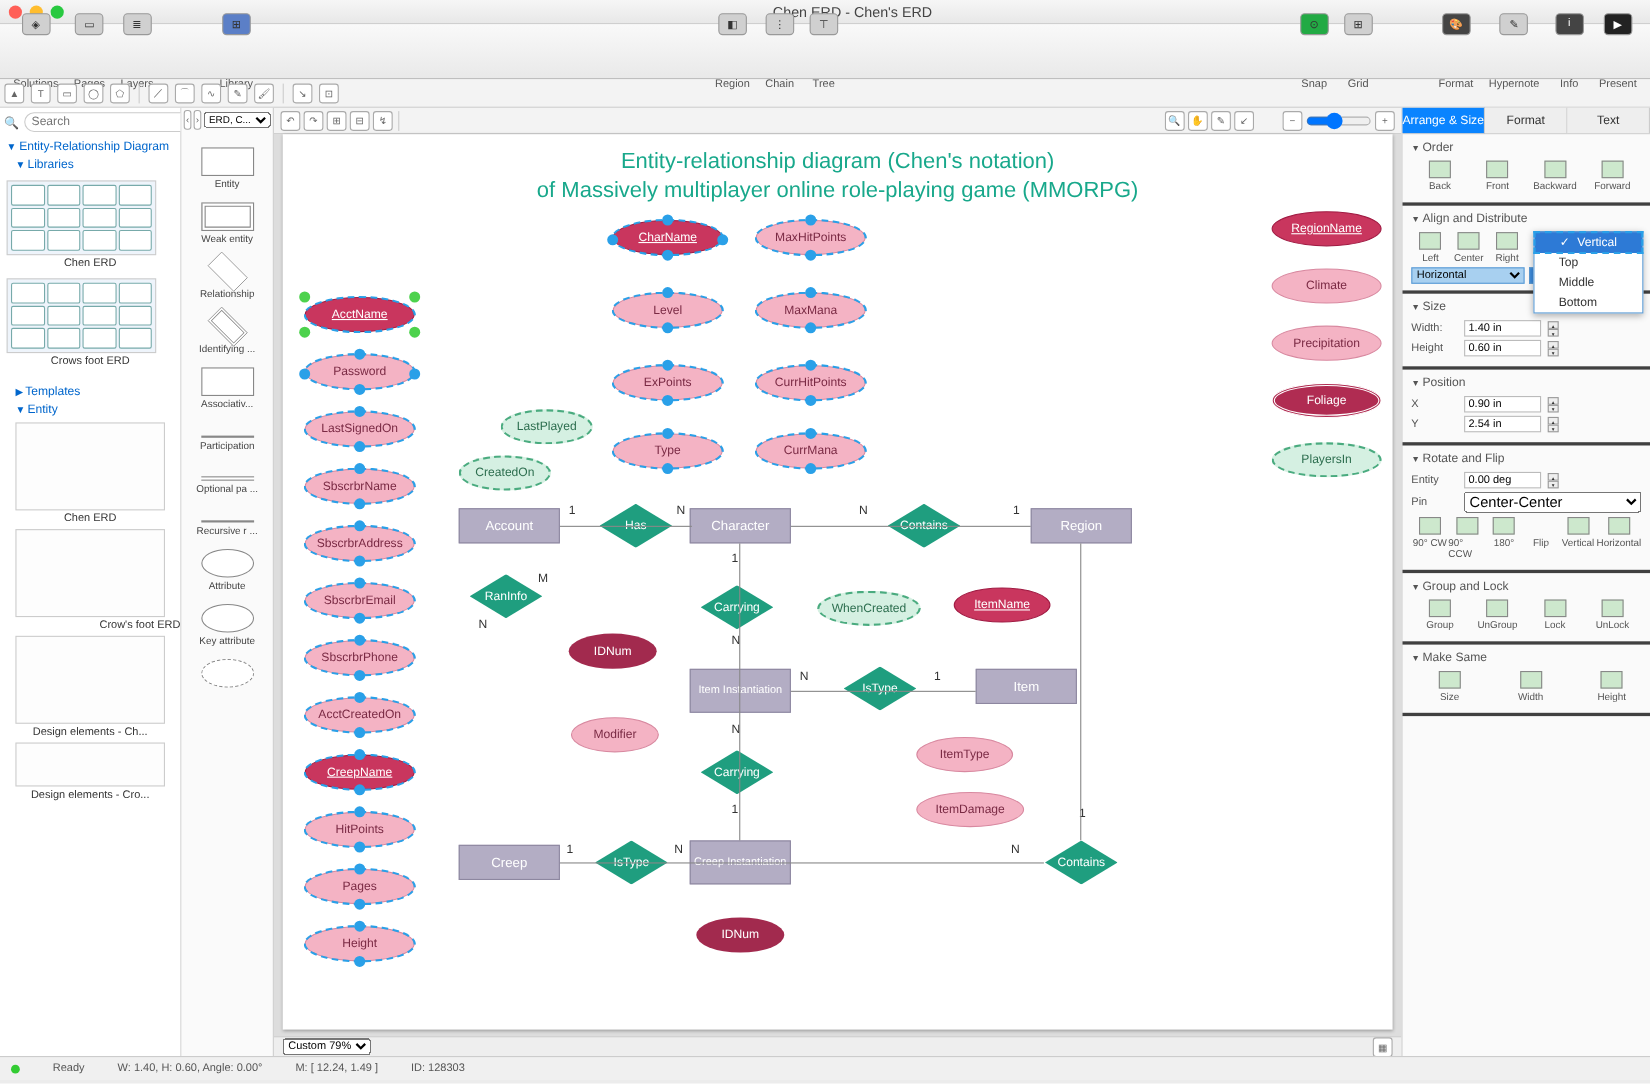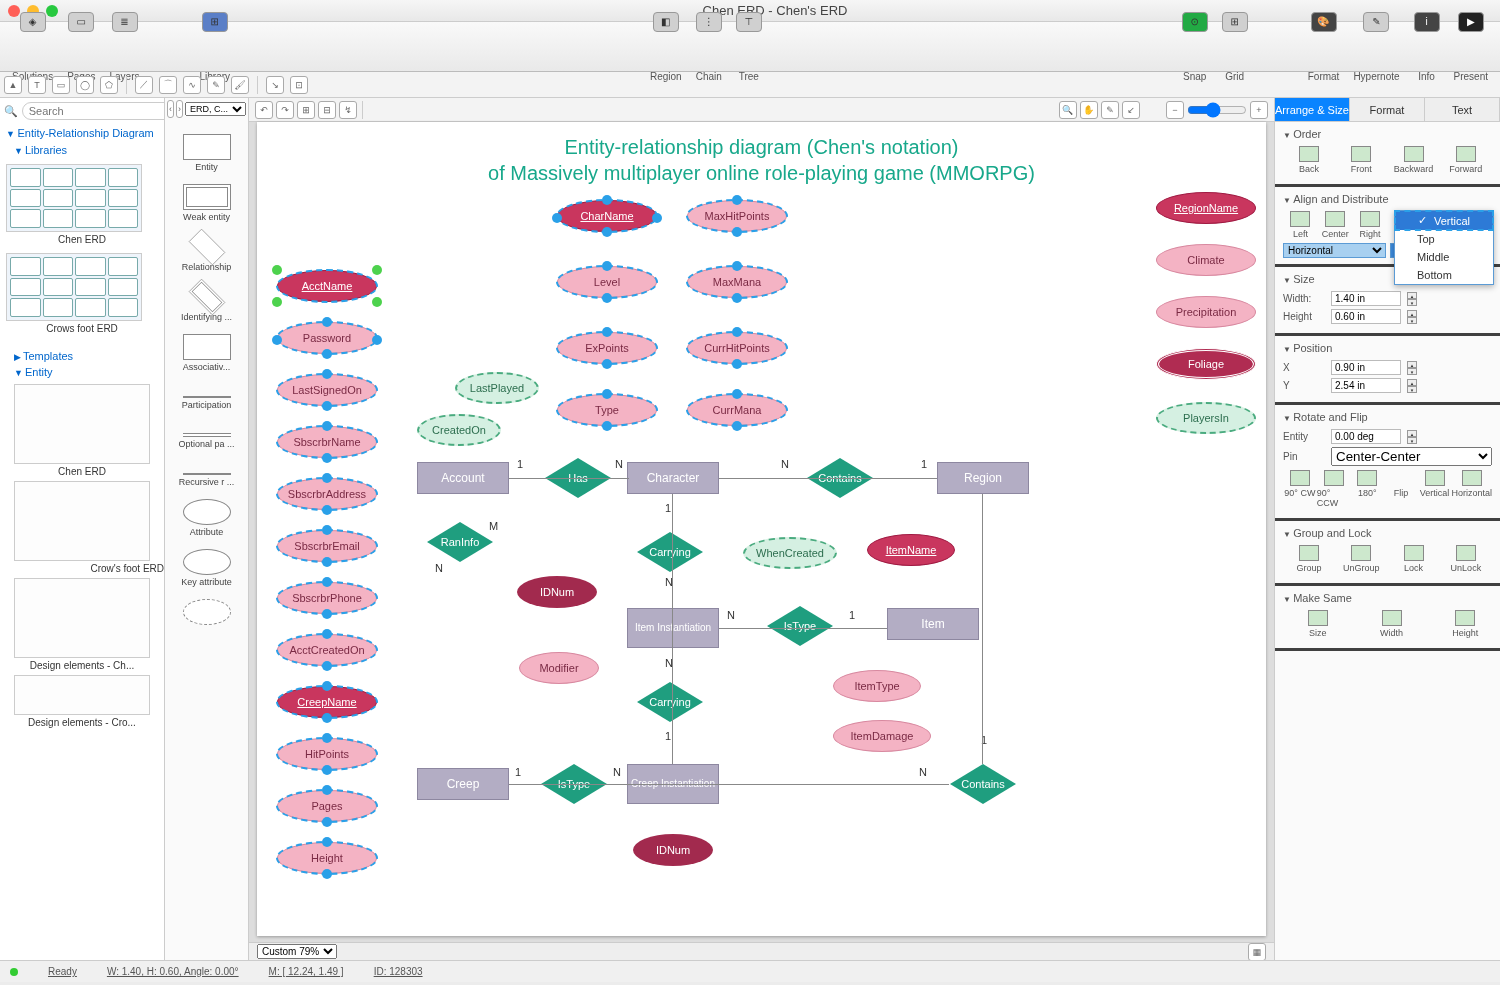--- a/index.html
+++ b/index.html
@@ -73,21 +73,21 @@
 .iconrow { display:flex; gap:0px; justify-content:space-around; margin:4px 0; }
 .ricon { display:flex; flex-direction:column; align-items:center; gap:2px; cursor:pointer; flex:1; }
 .ricon .ibox { width:20px; height:16px; border:1px solid #888; background:#cde8cd; }
 .ricon span { font-size:9px; color:#555; }
 .alignsel { display:flex; gap:4px; margin-top:4px; }
 .alignsel select { flex:1; font-size:10px; border:1px solid #5b9bd5; background:#a8d0f0; }
 .dropdown-pop { position:absolute; right:6px; top:210px; width:100px; background:#fff; border:1px solid #5b9bd5; box-shadow:0 2px 6px rgba(0,0,0,0.3); z-index:10; }
 .dropdown-pop div { padding:3px 6px; font-size:11px; display:flex; align-items:center; gap:4px; cursor:pointer; }
 .dropdown-pop div.sel { background:#2d7ad6; color:#fff; }
 .dropdown-pop div .ck { width:12px; display:inline-block; }
-.statusbar { height:22px; background:#f0f0f0; border-top:1px solid #ccc; display:flex; align-items:center; padding:0 10px; font-size:10px; color:#555; gap:30px;text-decoration:underline; }
+.statusbar { height:22px; background:#f0f0f0; border-top:1px solid #ccc; display:flex; align-items:center; padding:0 10px; font-size:10px; color:#555; gap:30px; }
 .botbar { height:18px; background:#eee; border-top:1px solid #ccc; display:flex; align-items:center; padding:0 8px; gap:8px; font-size:10px; }
 .botbar select { font-size:10px; }
 </style>
 </head>
 <body>
 
 <div class="titlebar">
   <div class="trafficlights">
     <div class="tl-red"></div>
     <div class="tl-yel"></div>

